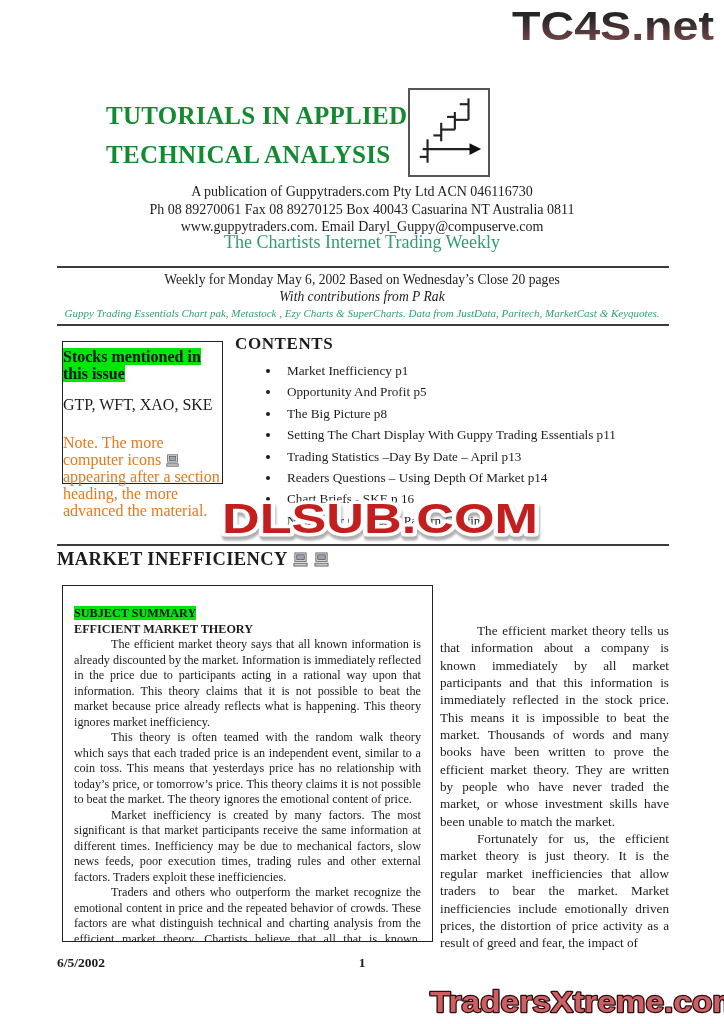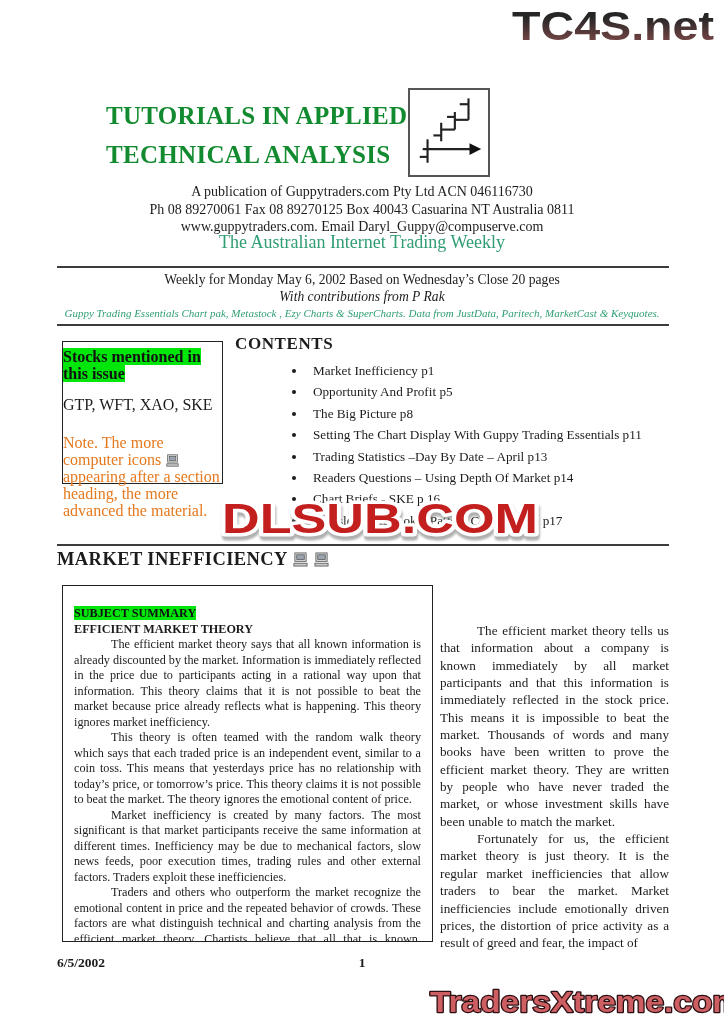--- a/index.html
+++ b/index.html
@@ -43,21 +43,21 @@
     position: absolute; left: 62px; top: 341px; width: 161px; height: 143px;
     border: 1px solid #222; padding: 7px 0; font-size: 16px; line-height: 16.5px;
   }
   .stocks-heading { font-weight: bold; background: #00e60a; color: #111; }
   .stocks-list { margin-top: 15px; }
   .stocks-note { margin-top: 20px; color: #e5791e; line-height: 17px; }
 
   
   .contents-block { position: absolute; left: 235px; top: 334px; width: 438px; }
   .contents-heading { font-size: 17px; font-weight: bold; letter-spacing: 0.6px; }
-  .contents-list { margin: 6px 0 0 72px; padding: 0; }
+  .contents-list { margin: 6px 0 0 46px; padding: 0; }
   .contents-list li { font-size: 13.2px; line-height: 21.4px; padding-left: 6px; }
 
   
   .dlsub { position: absolute; left: 216px; top: 489px; width: 330px; height: 56px; filter: drop-shadow(1px 4px 1px rgba(110,110,110,0.55)); }
 
   
   .market-heading {
     position: absolute; left: 57px; top: 549px; font-size: 18.5px; font-weight: bold;
     letter-spacing: 0.4px; display: flex; align-items: center; gap: 4px;
   }
@@ -119,21 +119,21 @@
       </g>
       <polygon points="61,54 73,60 61,66" fill="#111"></polygon>
     </svg>
   </div>
 
   <div class="pub-lines">
     <div>A publication of Guppytraders.com Pty Ltd ACN 046116730</div>
     <div>Ph 08 89270061  Fax 08 89270125  Box 40043 Casuarina NT Australia  0811</div>
     <div>www.guppytraders.com.  Email  Daryl_Guppy@compuserve.com</div>
   </div>
-  <div class="tagline">The Australian Internet Trading Weekly</div>
+  <div class="tagline">The Chartists Internet Trading Weekly</div>
 
   <div class="rule rule-1"></div>
   <div class="weekly-line">Weekly for Monday May 6, 2002 Based on Wednesday’s Close 20 pages</div>
   <div class="contrib-line">With contributions from P Rak</div>
   <div class="tools-line">Guppy Trading Essentials Chart pak, Metastock , Ezy Charts &amp; SuperCharts. Data from JustData, Paritech, MarketCast &amp; Keyquotes.</div>
   <div class="rule rule-2"></div>
 
   <div class="stocks-box">
     <span class="stocks-heading">Stocks mentioned in this issue</span>
     <div class="stocks-list">GTP, WFT, XAO, SKE</div>

